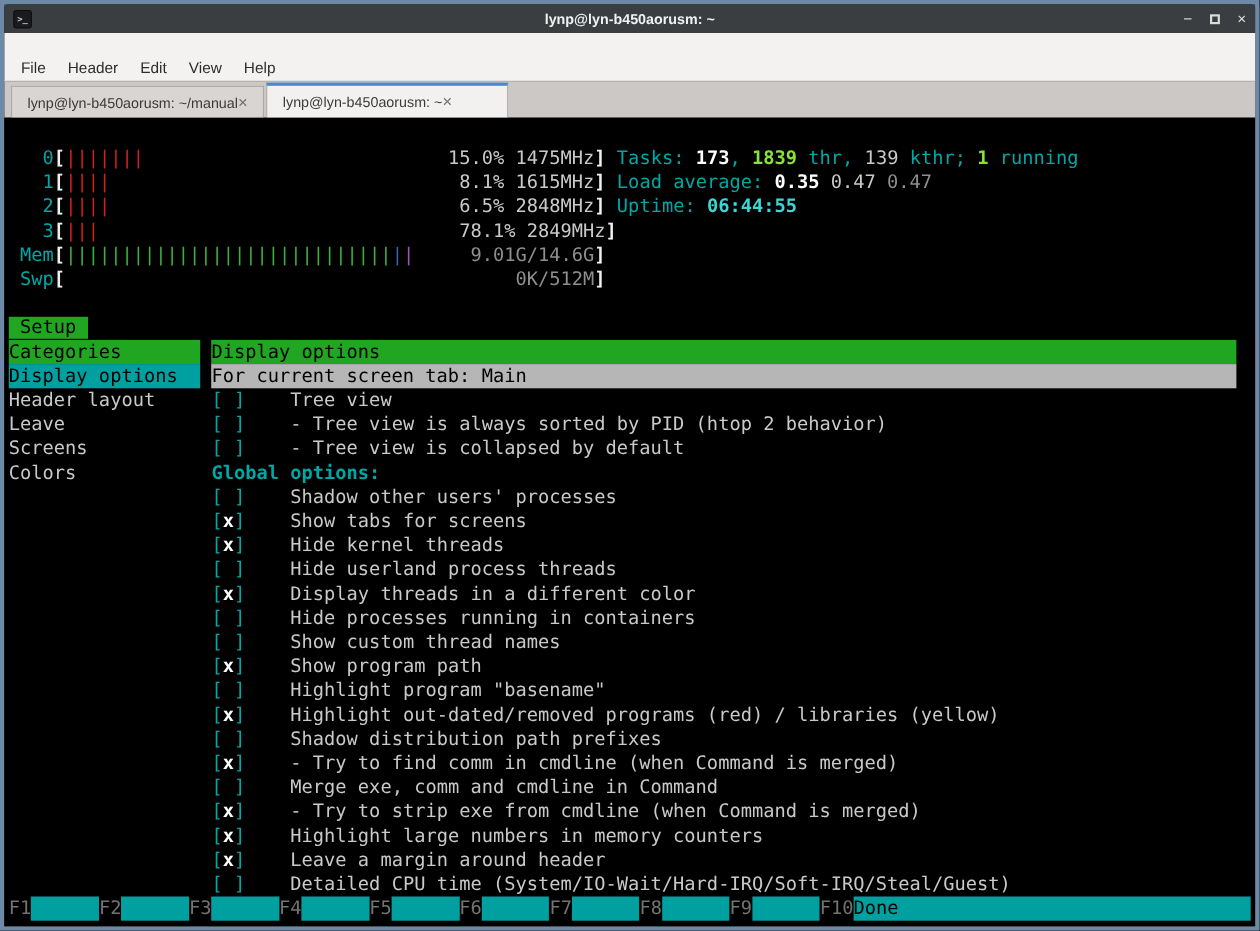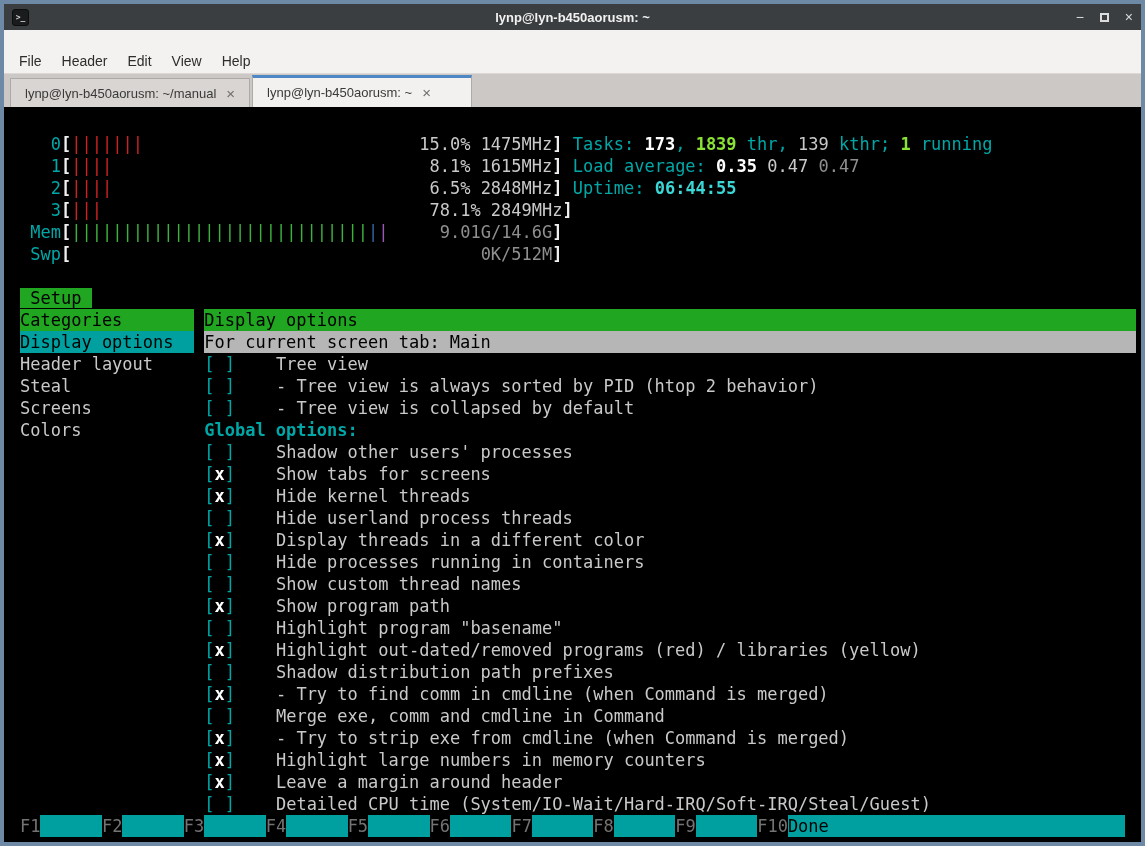--- a/index.html
+++ b/index.html
@@ -14,27 +14,27 @@
   .win-controls{margin-left:auto;display:flex;align-items:center;gap:16px;color:#dcdcdc;z-index:2}
   .wbtn{font-size:14px;line-height:1;cursor:default}
   .maxbox{width:9px;height:9px;border:2px solid #dcdcdc;display:inline-block}
 
   
   .menubar{height:44px;background:#f3f2f0;display:flex;align-items:flex-end;padding:0 5px;flex:0 0 auto;border-bottom:1px solid #dcd9d6}
   .menu-item{padding:4px 10px;font-size:14px;color:#2d2d2d}
 
   
   .tabbar{height:33px;background:#ccc8c5;display:flex;align-items:flex-end;padding:0 6px;gap:2px;flex:0 0 auto}
-  .tab{height:29px;display:flex;align-items:center;gap:10px;padding:0 14px;font-size:13px;color:#3a3a3a;background:#d9d5d2;border:1px solid #aeaaa7;border-bottom:none;min-width:220px}
+  .tab{height:29px;display:flex;align-items:center;padding:0 14px;font-size:13px;color:#3a3a3a;background:#d9d5d2;border:1px solid #aeaaa7;border-bottom:none;min-width:220px}
   .tab.active{background:#f2f1ef;border-top:3px solid #4d88c4;height:32px}
   .tab-label{white-space:nowrap}
   .tab-close{color:#6e6e6e;font-size:15px;line-height:1}
 
   
-  .terminal{flex:1;background:#000;font-family:"DejaVu Sans Mono",monospace;font-size:17px;line-height:22px;padding:4px 16px;overflow:hidden}
+  .terminal{flex:1;background:#000;font-family:"DejaVu Sans Mono",monospace;font-size:17px;line-height:22px;padding:4px 4px;overflow:hidden}
   .line,.row{white-space:pre;height:22px}
   .row{display:flex}
   .lcell{width:17ch;flex:0 0 auto;white-space:pre;overflow:hidden}
   .gapc{width:1ch;flex:0 0 auto}
   .rcell{width:91ch;flex:0 0 auto;white-space:pre;overflow:hidden}
 
   
   .cyan{color:var(--cyan)}
   .bcyan{color:var(--bcyan);font-weight:bold}
   .bteal{color:var(--cyan);font-weight:bold}
@@ -105,21 +105,21 @@
       <div class="line"><span> </span><span class="cyan">  1</span><span class="bracket">[</span><span class="barred">||||</span><span>                               </span><span class="cval">8.1% 1615MHz</span><span class="bracket">]</span><span> </span><span class="cyan">Load average: </span><span class="bwhite">0.35 </span><span class="fg">0.47 </span><span class="dim">0.47</span></div>
       <div class="line"><span> </span><span class="cyan">  2</span><span class="bracket">[</span><span class="barred">||||</span><span>                               </span><span class="cval">6.5% 2848MHz</span><span class="bracket">]</span><span> </span><span class="cyan">Uptime: </span><span class="bcyan">06:44:55</span></div>
       <div class="line"><span> </span><span class="cyan">  3</span><span class="bracket">[</span><span class="barred">|||</span><span>                                </span><span class="cval">78.1% 2849MHz</span><span class="bracket">]</span></div>
       <div class="line"><span> </span><span class="cyan">Mem</span><span class="bracket">[</span><span class="bargreen">|||||||||||||||||||||||||||||</span><span class="barblue">|</span><span class="barmag">|</span><span>     </span><span class="mval">9.01G/14.6G</span><span class="bracket">]</span></div>
       <div class="line"><span> </span><span class="cyan">Swp</span><span class="bracket">[</span><span>                                        </span><span class="mval">0K/512M</span><span class="bracket">]</span></div>
       <div class="line"></div>
       <div class="line"><span class="setup-tab">Setup</span></div>
       <div class="row"><span class="lcell hdr">Categories</span><span class="gapc"> </span><span class="rcell hdr">Display options</span></div>
       <div class="row"><span class="lcell selc">Display options</span><span class="gapc"> </span><span class="rcell subhdr">For current screen tab: Main</span></div>
       <div class="row"><span class="lcell catitem">Header layout</span><span class="gapc"> </span><span class="rcell"><span class="cyan">[</span><span class="bwhite"> </span><span class="cyan">]</span><span>    </span><span class="optlabel">Tree view</span></span></div>
-      <div class="row"><span class="lcell catitem">Steal</span><span class="gapc"> </span><span class="rcell"><span class="cyan">[</span><span class="bwhite"> </span><span class="cyan">]</span><span>    </span><span class="optlabel">- Tree view is always sorted by PID (htop 2 behavior)</span></span></div>
+      <div class="row"><span class="lcell catitem">Leave</span><span class="gapc"> </span><span class="rcell"><span class="cyan">[</span><span class="bwhite"> </span><span class="cyan">]</span><span>    </span><span class="optlabel">- Tree view is always sorted by PID (htop 2 behavior)</span></span></div>
       <div class="row"><span class="lcell catitem">Screens</span><span class="gapc"> </span><span class="rcell"><span class="cyan">[</span><span class="bwhite"> </span><span class="cyan">]</span><span>    </span><span class="optlabel">- Tree view is collapsed by default</span></span></div>
       <div class="row"><span class="lcell catitem">Colors</span><span class="gapc"> </span><span class="rcell"><span class="bteal">Global options:</span></span></div>
       <div class="row"><span class="lcell"></span><span class="gapc"> </span><span class="rcell"><span class="cyan">[</span><span class="bwhite"> </span><span class="cyan">]</span><span>    </span><span class="optlabel">Shadow other users' processes</span></span></div>
       <div class="row"><span class="lcell"></span><span class="gapc"> </span><span class="rcell"><span class="cyan">[</span><span class="bwhite">x</span><span class="cyan">]</span><span>    </span><span class="optlabel">Show tabs for screens</span></span></div>
       <div class="row"><span class="lcell"></span><span class="gapc"> </span><span class="rcell"><span class="cyan">[</span><span class="bwhite">x</span><span class="cyan">]</span><span>    </span><span class="optlabel">Hide kernel threads</span></span></div>
       <div class="row"><span class="lcell"></span><span class="gapc"> </span><span class="rcell"><span class="cyan">[</span><span class="bwhite"> </span><span class="cyan">]</span><span>    </span><span class="optlabel">Hide userland process threads</span></span></div>
       <div class="row"><span class="lcell"></span><span class="gapc"> </span><span class="rcell"><span class="cyan">[</span><span class="bwhite">x</span><span class="cyan">]</span><span>    </span><span class="optlabel">Display threads in a different color</span></span></div>
       <div class="row"><span class="lcell"></span><span class="gapc"> </span><span class="rcell"><span class="cyan">[</span><span class="bwhite"> </span><span class="cyan">]</span><span>    </span><span class="optlabel">Hide processes running in containers</span></span></div>
       <div class="row"><span class="lcell"></span><span class="gapc"> </span><span class="rcell"><span class="cyan">[</span><span class="bwhite"> </span><span class="cyan">]</span><span>    </span><span class="optlabel">Show custom thread names</span></span></div>
       <div class="row"><span class="lcell"></span><span class="gapc"> </span><span class="rcell"><span class="cyan">[</span><span class="bwhite">x</span><span class="cyan">]</span><span>    </span><span class="optlabel">Show program path</span></span></div>

